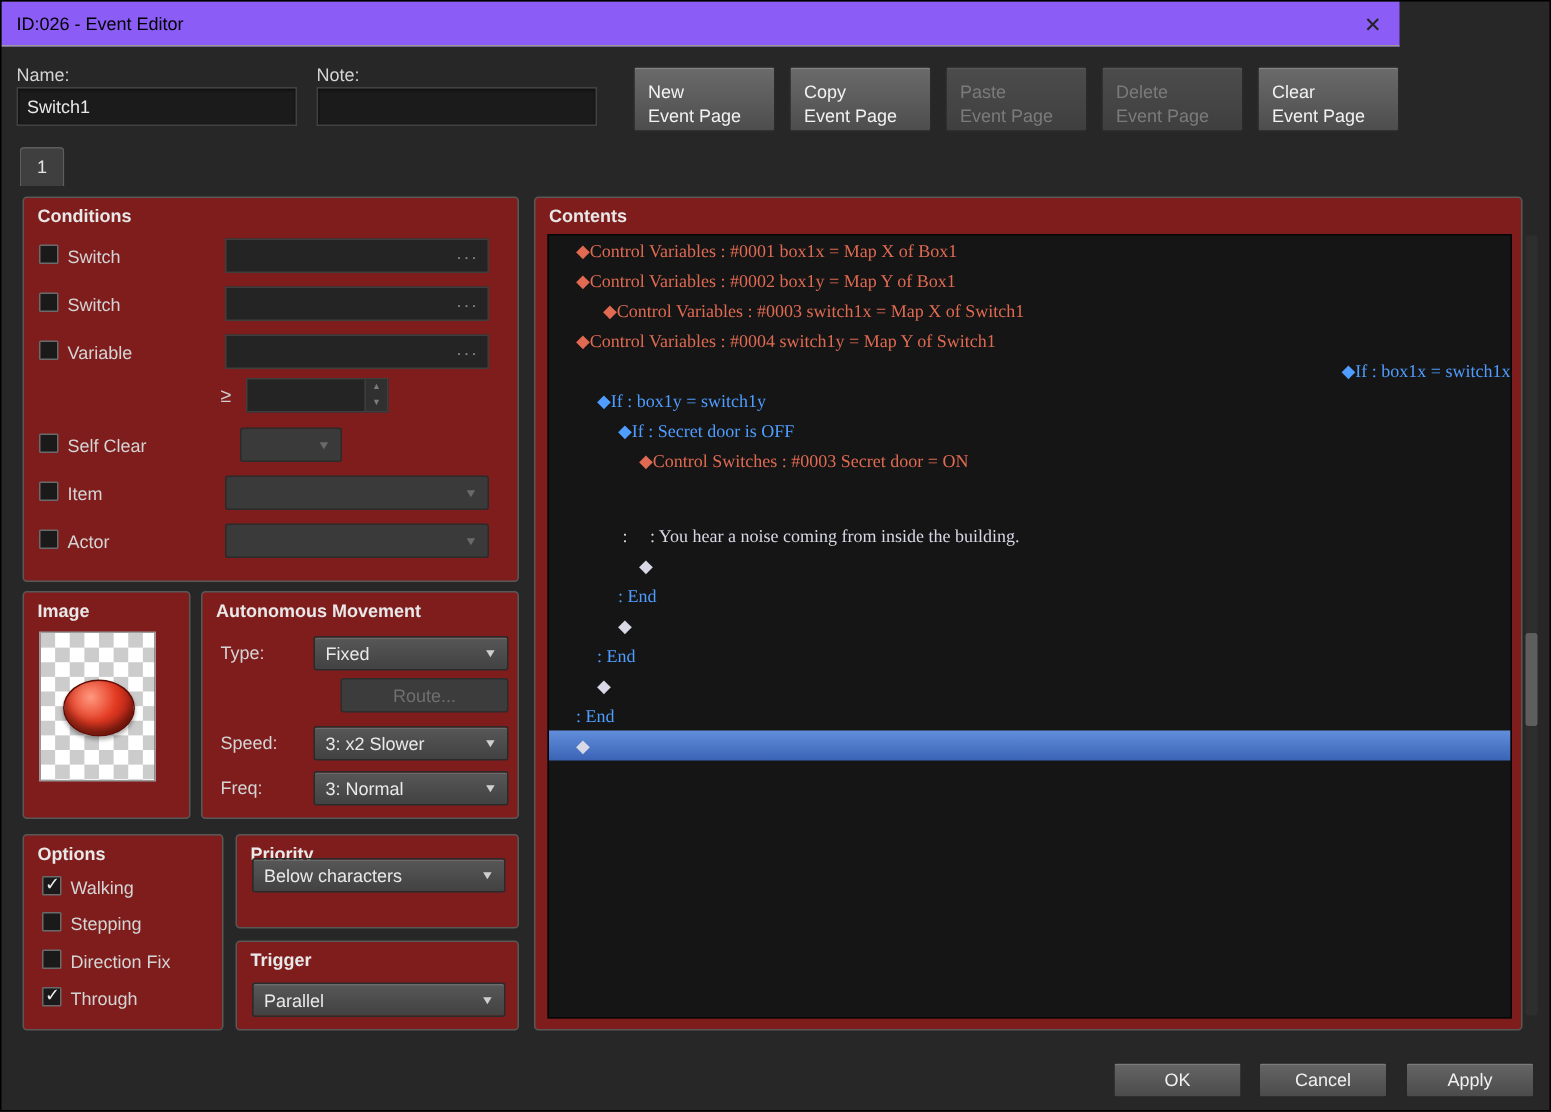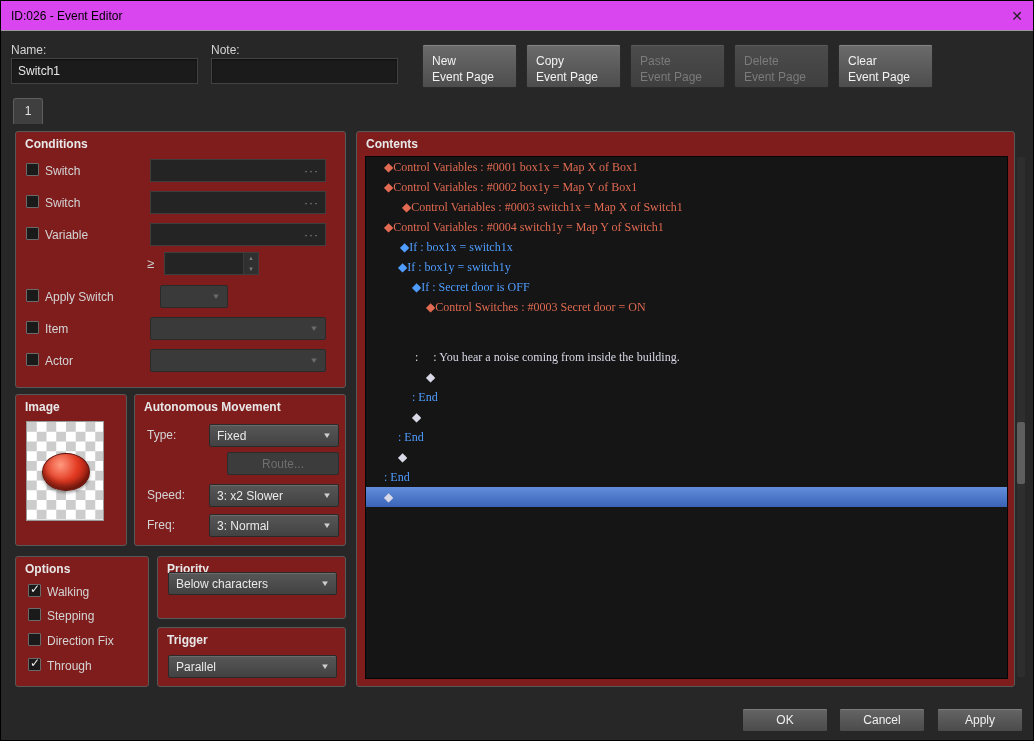--- a/index.html
+++ b/index.html
@@ -1,21 +1,21 @@
 <!DOCTYPE html>
 <html style="--cmd-red: #e06a52; --cmd-blue: #4f9dff; --cmd-white: #d8d8e6; --sel-top: #628edc; --sel-bottom: #3a63b5;"><head>
 <meta charset="utf-8">
 <style>
   * { margin:0; padding:0; box-sizing:border-box; }
   html,body { background:#151515; }
   body { font-family:"Liberation Sans","DejaVu Sans",sans-serif; }
   .window { position:relative; width:1034px; height:741px; background:#272727; overflow:hidden; border:1px solid #000; }
 
   
-  .titlebar { position:absolute; left:0; top:0; width:1034px; height:30px; background:#d946ef; border-bottom:1px solid #9a9a9a; }
+  .titlebar { position:absolute; left:0; top:0; width:932px; height:30px; background:#8b5cf6; border-bottom:1px solid #9a9a9a; }
   .titlebar .title { position:absolute; left:10px; top:8px; font-size:12px; color:#000; }
   .titlebar .close { position:absolute; right:12px; top:7px; font-size:14px; color:#222; cursor:pointer; }
 
   
   .lbl { position:absolute; font-size:12px; color:#d4d4d4; line-height:14px; white-space:nowrap; }
   .group { position:absolute; border:1px solid #585858; border-radius:3px; background:#7f1d1d; }
   .group-title { position:absolute; left:9px; top:5px; font-size:12px; font-weight:bold; color:#e8e8e8; white-space:nowrap; }
 
   .textinput { position:absolute; background:#1b1b1b; border:1px solid #424242; box-shadow:inset 0 1px 2px rgba(0,0,0,.55); color:#e8e8e8; font-size:12px; display:flex; align-items:center; padding:0 6px; }
 
@@ -133,21 +133,21 @@
     <span class="gte" style="left:131px;top:124px">≥</span>
     <div class="spinner" style="left:148px;top:120px;width:95px;height:23px">
       <span class="spin-val"></span>
       <span class="spin-btns">
         <span>▲</span>
         <span>▼</span>
       </span>
     </div>
 
     <span class="checkbox" style="left:10px;top:157px"></span>
-    <span class="lbl" style="left:29px;top:158px">Apply Switch</span>
+    <span class="lbl" style="left:29px;top:158px">Self Clear</span>
     <div class="dropdown disabled" style="left:144px;top:153px;width:68px;height:23px">
       <span></span>
       <span class="arrow">▼</span>
     </div>
 
     <span class="checkbox" style="left:10px;top:189px"></span>
     <span class="lbl" style="left:29px;top:190px">Item</span>
     <div class="dropdown disabled" style="left:134px;top:185px;width:176px;height:23px">
       <span></span>
       <span class="arrow">▼</span>
@@ -220,21 +220,21 @@
     </div>
   </div>
 
   <div class="group" style="left:355px;top:130px;width:659px;height:556px">
     <span class="group-title">Contents</span>
     <div class="cmd-list">
         <div class="cmd-row" style="padding-left: 18px; color: var(--cmd-red);">◆Control Variables : #0001 box1x = Map X of Box1</div>
         <div class="cmd-row" style="padding-left: 18px; color: var(--cmd-red);">◆Control Variables : #0002 box1y = Map Y of Box1</div>
         <div class="cmd-row" style="padding-left: 36px; color: var(--cmd-red);">◆Control Variables : #0003 switch1x = Map X of Switch1</div>
         <div class="cmd-row" style="padding-left: 18px; color: var(--cmd-red);">◆Control Variables : #0004 switch1y = Map Y of Switch1</div>
-        <div class="cmd-row" style="padding-left: 34px; color: var(--cmd-blue);">◆If : box1x = switch1x</div>
+        <div class="cmd-row" style="padding-left: 34px; color: var(--cmd-blue); text-align: right;">◆If : box1x = switch1x</div>
         <div class="cmd-row" style="padding-left: 32px; color: var(--cmd-blue);">◆If : box1y = switch1y</div>
         <div class="cmd-row" style="padding-left: 46px; color: var(--cmd-blue);">◆If : Secret door is OFF</div>
         <div class="cmd-row" style="padding-left: 60px; color: var(--cmd-red);">◆Control Switches : #0003 Secret door = ON</div>
         <div class="cmd-row" style="padding-left: 49px; color: var(--cmd-white); margin-top: 30px;">:     : You hear a noise coming from inside the building.</div>
         <div class="cmd-row" style="padding-left: 60px; color: var(--cmd-white);">◆</div>
         <div class="cmd-row" style="padding-left: 46px; color: var(--cmd-blue);">: End</div>
         <div class="cmd-row" style="padding-left: 46px; color: var(--cmd-white);">◆</div>
         <div class="cmd-row" style="padding-left: 32px; color: var(--cmd-blue);">: End</div>
         <div class="cmd-row" style="padding-left: 32px; color: var(--cmd-white);">◆</div>
         <div class="cmd-row" style="padding-left: 18px; color: var(--cmd-blue);">: End</div>

